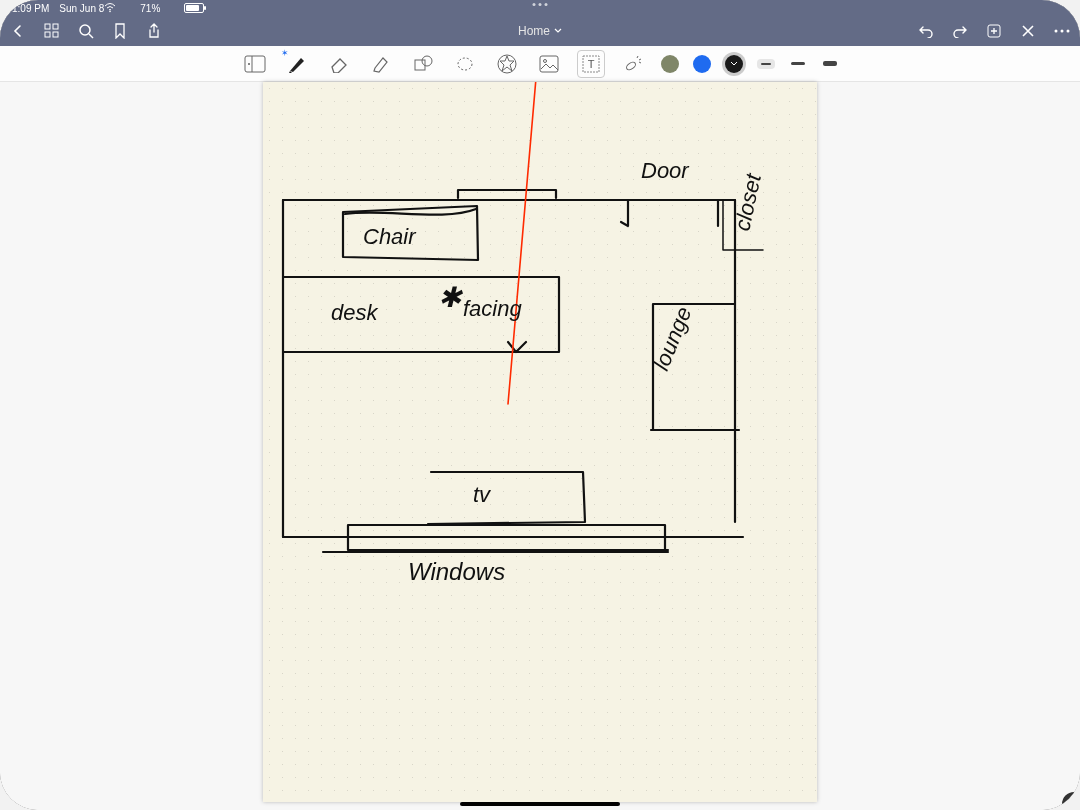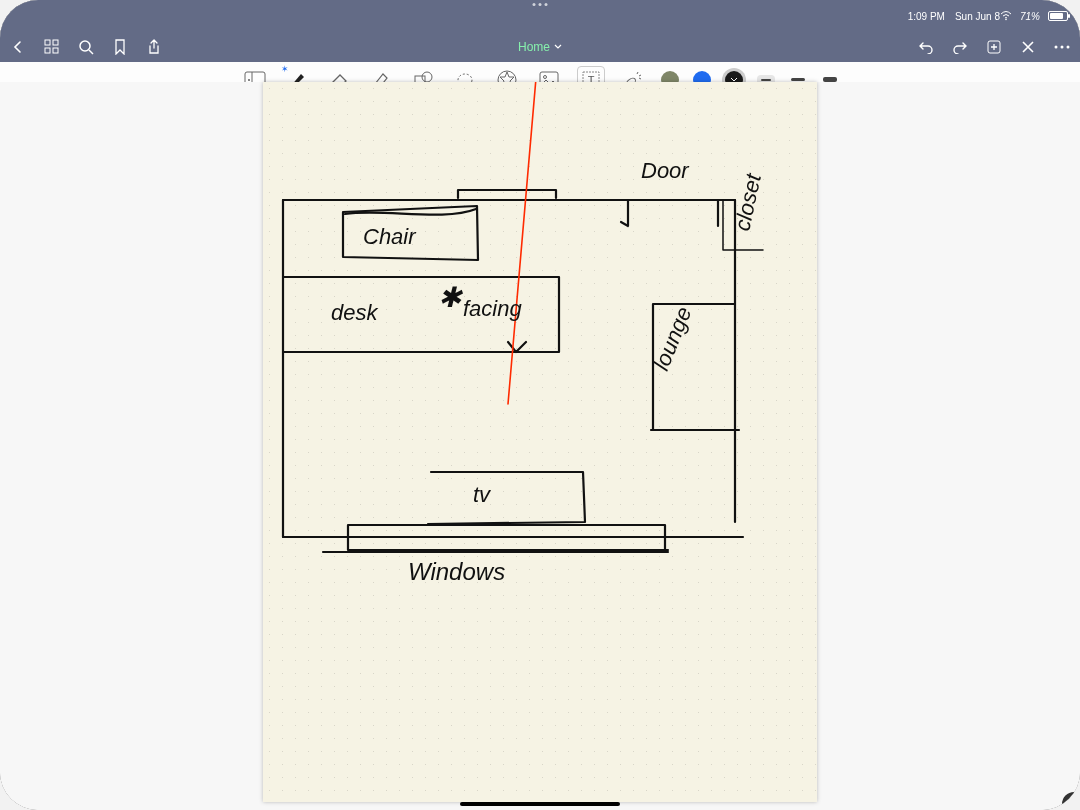--- a/index.html
+++ b/index.html
@@ -1,22 +1,22 @@
 <!DOCTYPE html>
 <html><head>
 <meta charset="utf-8">
 <style>
   * { margin:0; padding:0; box-sizing:border-box; font-family: -apple-system, Helvetica, Arial, sans-serif; }
   html,body { width:1080px; height:810px; background:#f2f2f2; overflow:hidden; }
   body { border-radius:38px; background:#000; }
   .device { position:absolute; inset:0; border-radius:38px; overflow:hidden; background:#fff; }
-  .status-bar { height:16px; background:#636b86; color:#fff; display:flex; align-items:center; justify-content:flex-end; padding:16px 12px; font-size:10px; }
+  .status-bar { height:16px; background:#636b86; color:#fff; display:flex; align-items:center; justify-content:flex-start; padding:0 12px; font-size:10px; }
   .status-left { display:flex; gap:10px; }
-  .status-right { display:flex; gap:8px; align-items:center;font-style:italic; }
-  .header { height:30px; background:#636b86; color:#86efac; display:flex; align-items:center; position:relative; padding:0 8px; }
+  .status-right { display:flex; gap:24px; align-items:center; }
+  .header { height:30px; background:#636b86; color:#e5e5e5; display:flex; align-items:center; position:relative; padding:0 8px; }
   .header .left, .header .right { display:flex; align-items:center; gap:14px; }
   .header .center { position:absolute; left:50%; transform:translateX(-50%); display:flex; align-items:center; gap:4px; font-size:12px; cursor:pointer; }
   .header .right { margin-left:auto; }
   .icon-btn { width:20px; height:20px; display:flex; align-items:center; justify-content:center; cursor:pointer; color:#fff; }
   .multitask-dots { position:absolute; top:3px; left:50%; transform:translateX(-50%); display:flex; gap:3px; }
   .multitask-dots span { width:3px; height:3px; border-radius:50%; background:#fff; opacity:.7; }
   .toolbar { height:36px; background:#fdfdfd; border-bottom:1px solid #e5e5e5; display:flex; align-items:center; justify-content:center; gap:14px; padding:0 12px; }
   .tool { width:28px; height:28px; display:flex; align-items:center; justify-content:center; cursor:pointer; border-radius:4px; color:#555; }
   .tool-outlined { border:1px solid #ccc; border-radius:4px; }
   .color-swatch { width:18px; height:18px; border-radius:50%; cursor:pointer; }

